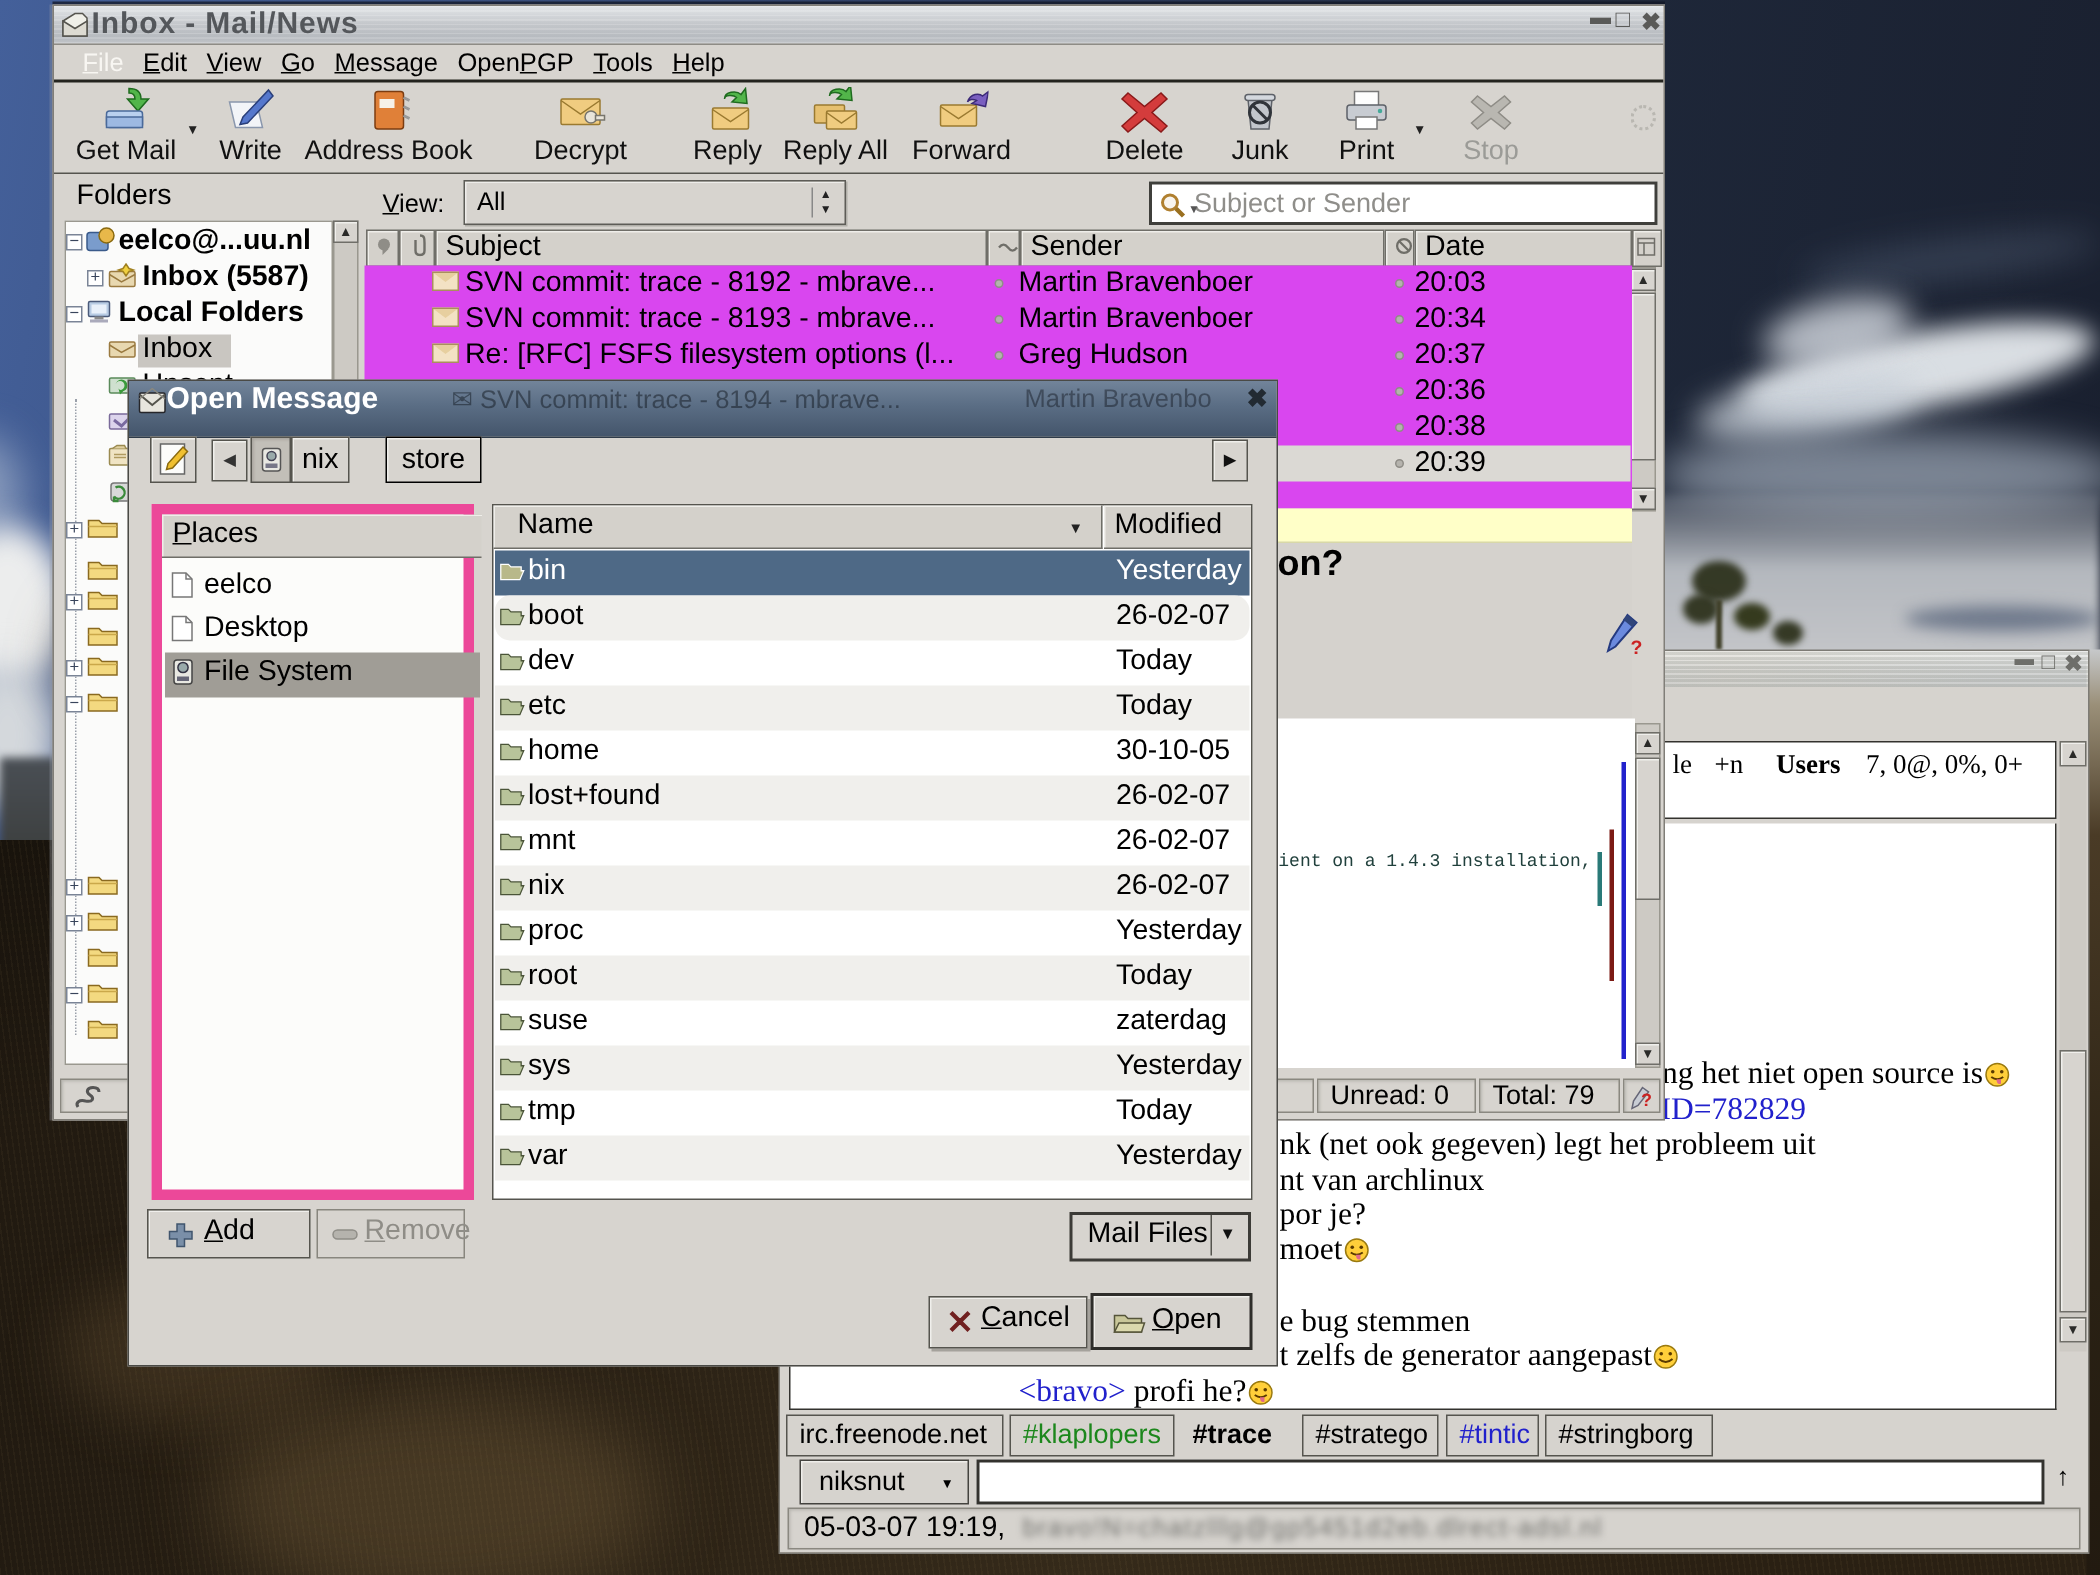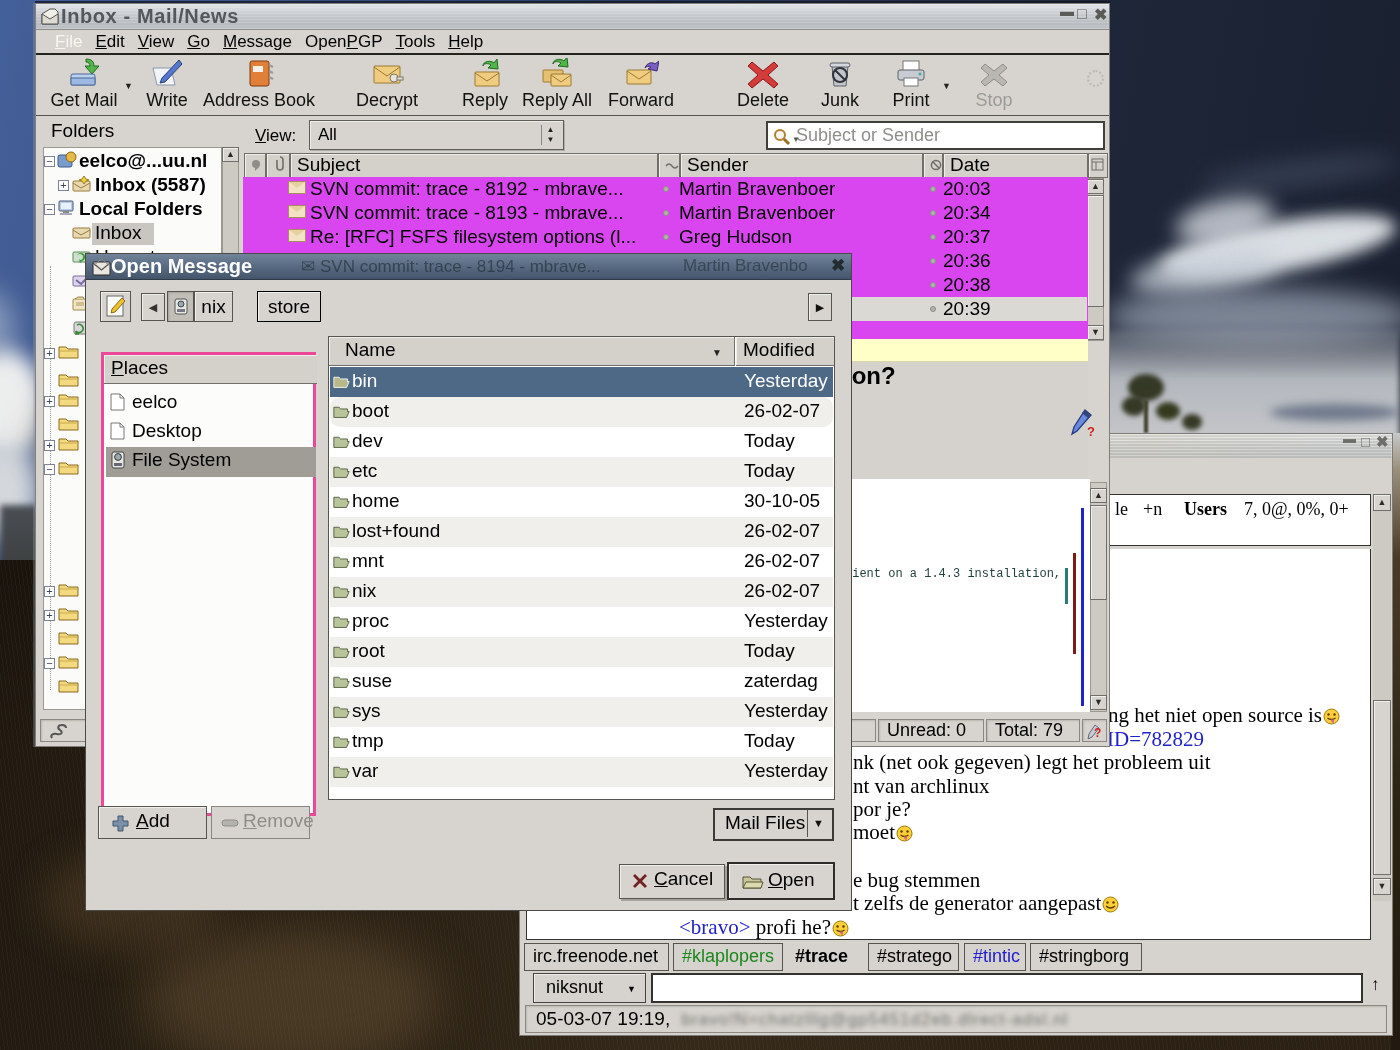--- a/index.html
+++ b/index.html
@@ -468,21 +468,21 @@
   <div class="scell" style="left:840px;width:106px;">Unread: 0</div>
   <div class="scell" style="left:948px;width:94px;">Total: 79</div>
   <div class="scell" style="left:1044px;width:25px;padding:0 2px;"><svg style="margin-top:3px" width="18" height="18" viewBox="0 0 18 18">
           <path d="M10 2 L14 5 L7 14 L3 16 L4 11 Z" fill="#c8ccd4" stroke="#667"></path>
           <text x="9" y="14" font-size="12" font-weight="bold" fill="#cc2222">?</text>
         </svg></div>
  </div>
 </div>
 
 <div class="win" id="dlg" style="left:85px;top:253px;width:767px;height:658px;border:1px solid #4a4a46;font-size:19px;">
- <div class="abs" style="left:0;top:0;width:765px;height:26px;background:linear-gradient(#72849a,#5a6d84 45%,#44556b);border-bottom:1px solid #2e3a48;">
+ <div class="abs" style="left:0;top:0;width:765px;height:38px;background:linear-gradient(#72849a,#5a6d84 45%,#44556b);border-bottom:1px solid #2e3a48;">
   <svg style="position:absolute;left:6px;top:4px" width="19" height="18" viewBox="0 0 19 18">
         <rect x="1" y="4" width="17" height="13" rx="1" fill="#e8e6de" stroke="#26262a"></rect>
         <path d="M1 5 L9.5 12 L18 5" fill="none" stroke="#55544c" stroke-width="1.3"></path>
         <path d="M9.5 1 L1 8 M9.5 1 L18 8" stroke="#8a887e" fill="none"></path>
       </svg>
   <span style="position:absolute;left:25px;top:1px;font-size:20px;font-weight:bold;color:#fff;">Open Message</span>
   <span style="position:absolute;left:215px;top:2px;font-size:17px;color:rgba(25,32,42,.55);">✉ SVN commit: trace - 8194 - mbrave...</span>
   <span style="position:absolute;left:597px;top:2px;font-size:17px;color:rgba(25,32,42,.5);">Martin Bravenbo</span>
   <span style="position:absolute;left:745px;top:1px;font-size:17px;font-weight:bold;color:#222a32;">✖</span>
  </div>
@@ -498,21 +498,21 @@
   <svg style="position:absolute;left:5px;top:6px" width="16" height="18" viewBox="0 0 16 18">
         <rect x="2" y="1" width="12" height="15" rx="2" fill="#e8e8e2" stroke="#555"></rect>
         <circle cx="8" cy="6" r="3" fill="#9aa" stroke="#445"></circle>
         <rect x="4" y="11" width="8" height="3" fill="#778"></rect>
       </svg>
  </div>
  <div class="abs" style="left:108px;top:37px;width:39px;height:31px;background:#d7d4cf;border:1px solid #55544e;box-shadow:inset 1px 1px 0 #f0efec;text-align:center;line-height:29px;">nix</div>
  <div class="abs" style="left:147px;top:37px;width:64px;height:31px;background:#d7d4cf;border:1px solid #000000;box-shadow:inset 1px 1px 0 #f0efec;text-align:center;line-height:29px;margin-left:24px;">store</div>
  <div class="abs" style="left:722px;top:39px;width:24px;height:28px;background:#d7d4cf;border:1px solid #55544e;box-shadow:inset 1px 1px 0 #f0efec;color:#111;font-size:11px;text-align:center;line-height:26px;">▶</div>
 
- <div class="abs" style="left:15px;top:82px;width:215px;height:464px;background:#fcfcfa;border:3px solid #ec4899;margin-top:16px;">
+ <div class="abs" style="left:15px;top:82px;width:215px;height:464px;background:#fcfcfa;border:7px solid #ec4899;">
   <div class="abs" style="left:0;top:0;width:213px;height:29px;background:#d4d1cb;border-bottom:1px solid #6f6e68;box-shadow:inset 1px 1px 0 #efeeea;padding:2px 0 0 7px;"><span class="mu">P</span>laces</div>
   <svg class="abs" style="left:6px;top:38px" width="15" height="18" viewBox="0 0 15 18">
         <path d="M1 1 L10 1 L14 5 L14 17 L1 17 Z" fill="#fff" stroke="#777"></path>
         <path d="M10 1 L10 5 L14 5" fill="none" stroke="#777"></path>
       </svg>
   <span class="abs" style="left:28px;top:36px;">eelco</span>
   <svg class="abs" style="left:6px;top:67px" width="15" height="18" viewBox="0 0 15 18">
         <path d="M1 1 L10 1 L14 5 L14 17 L1 17 Z" fill="#fff" stroke="#777"></path>
         <path d="M10 1 L10 5 L14 5" fill="none" stroke="#777"></path>
       </svg>

